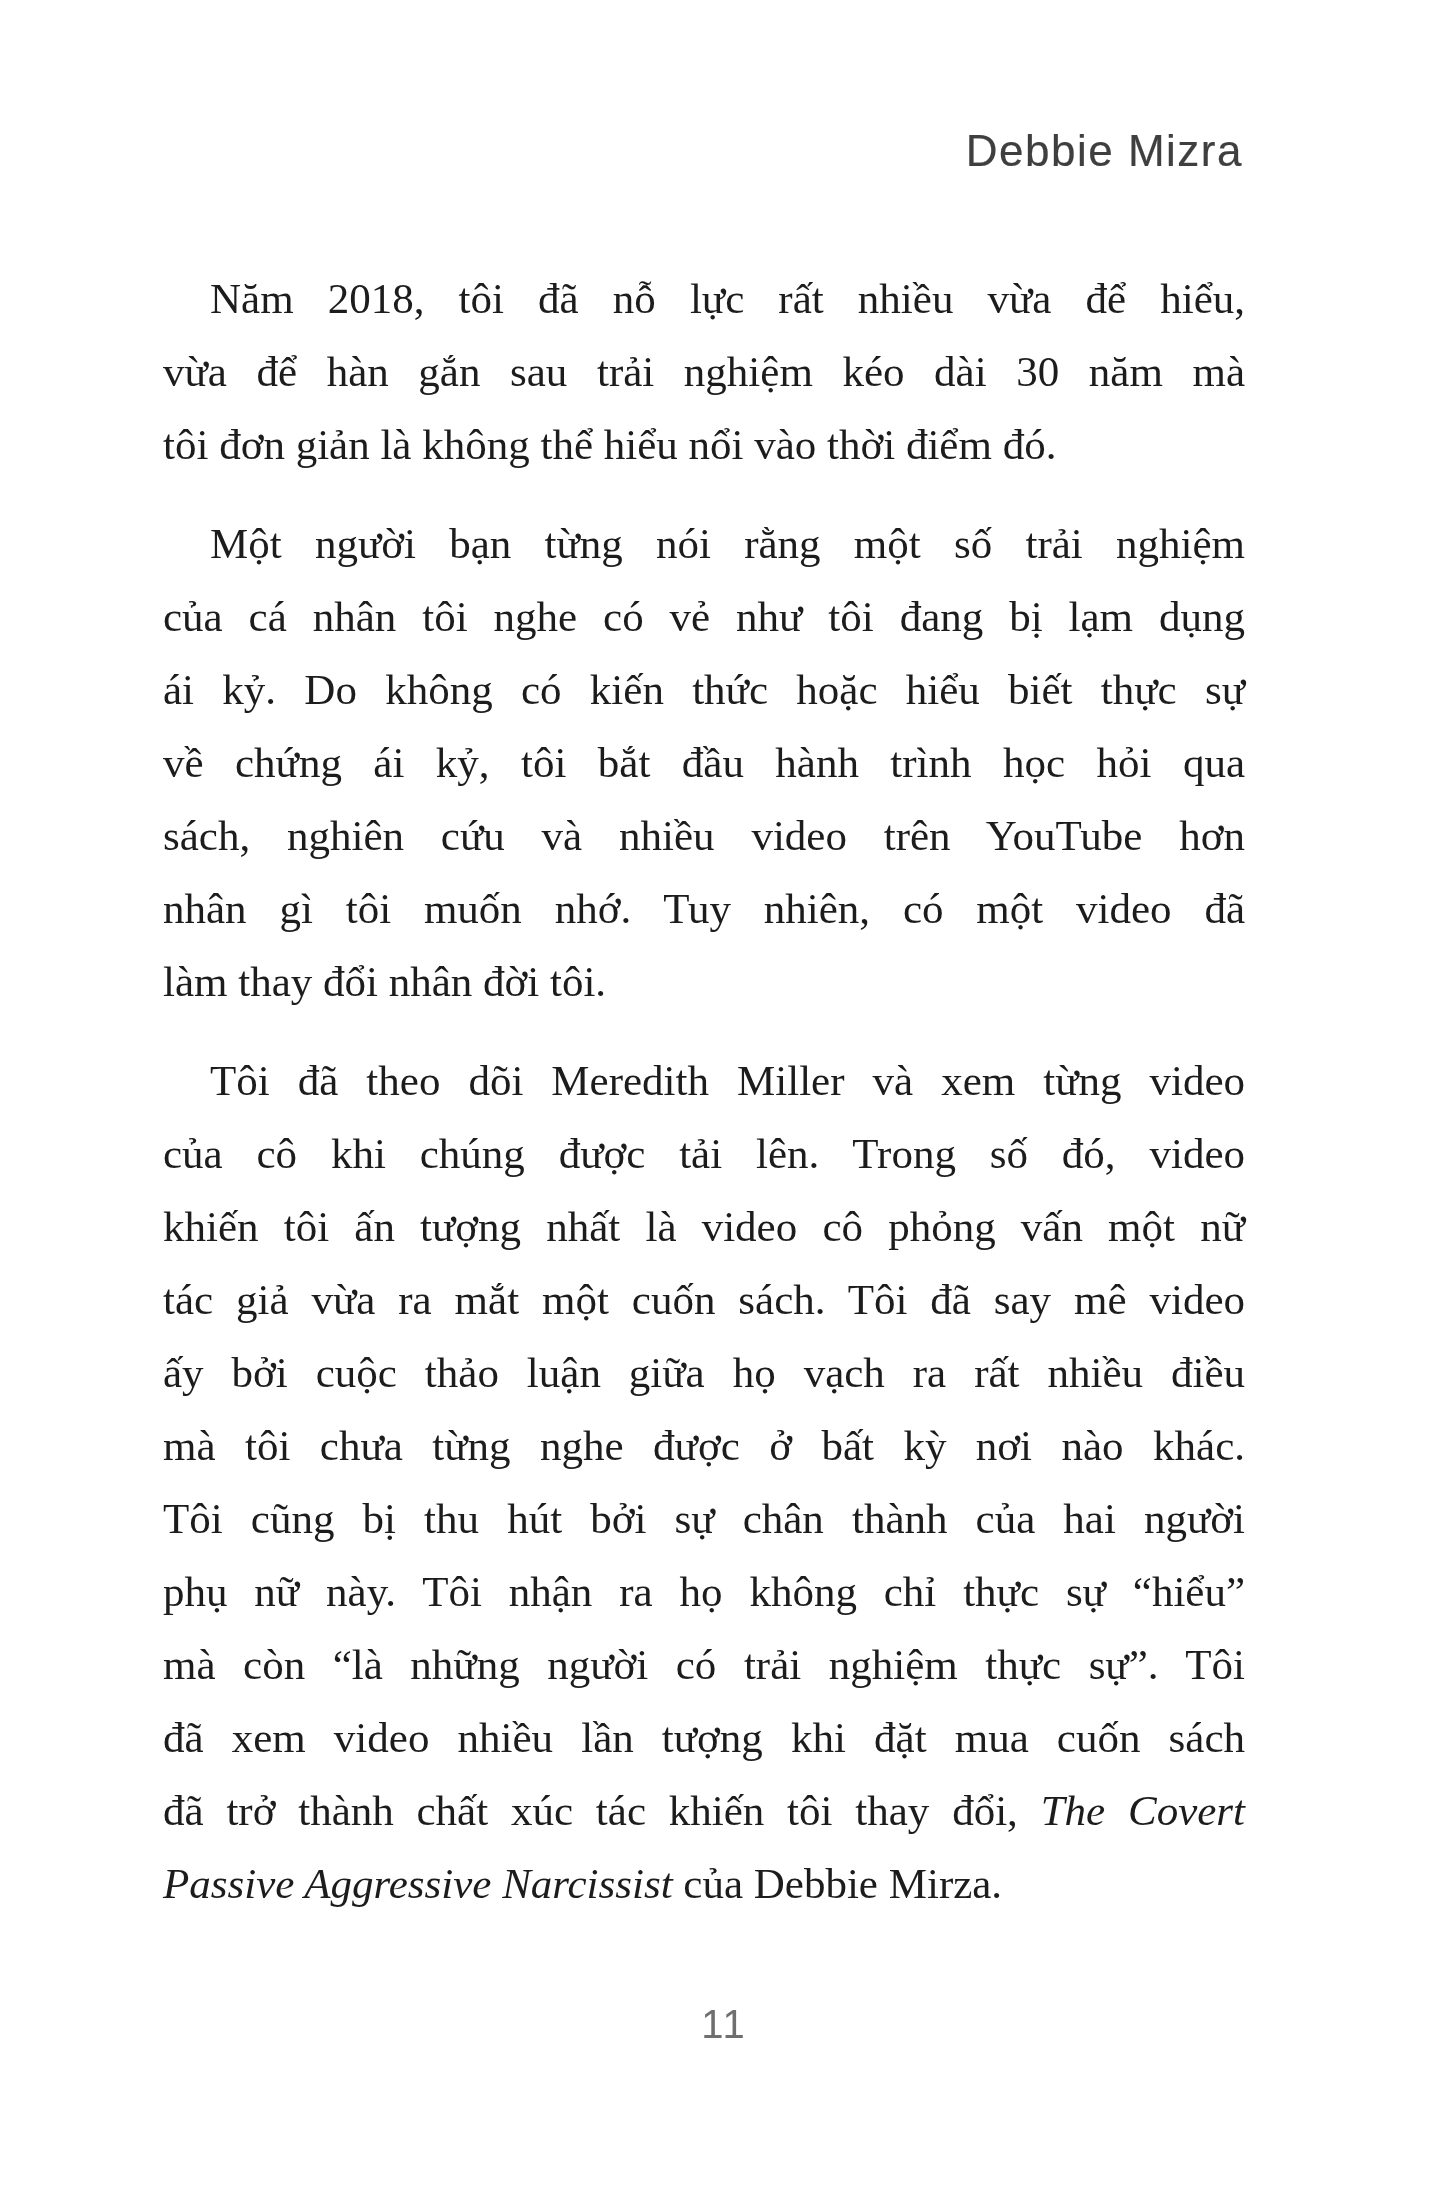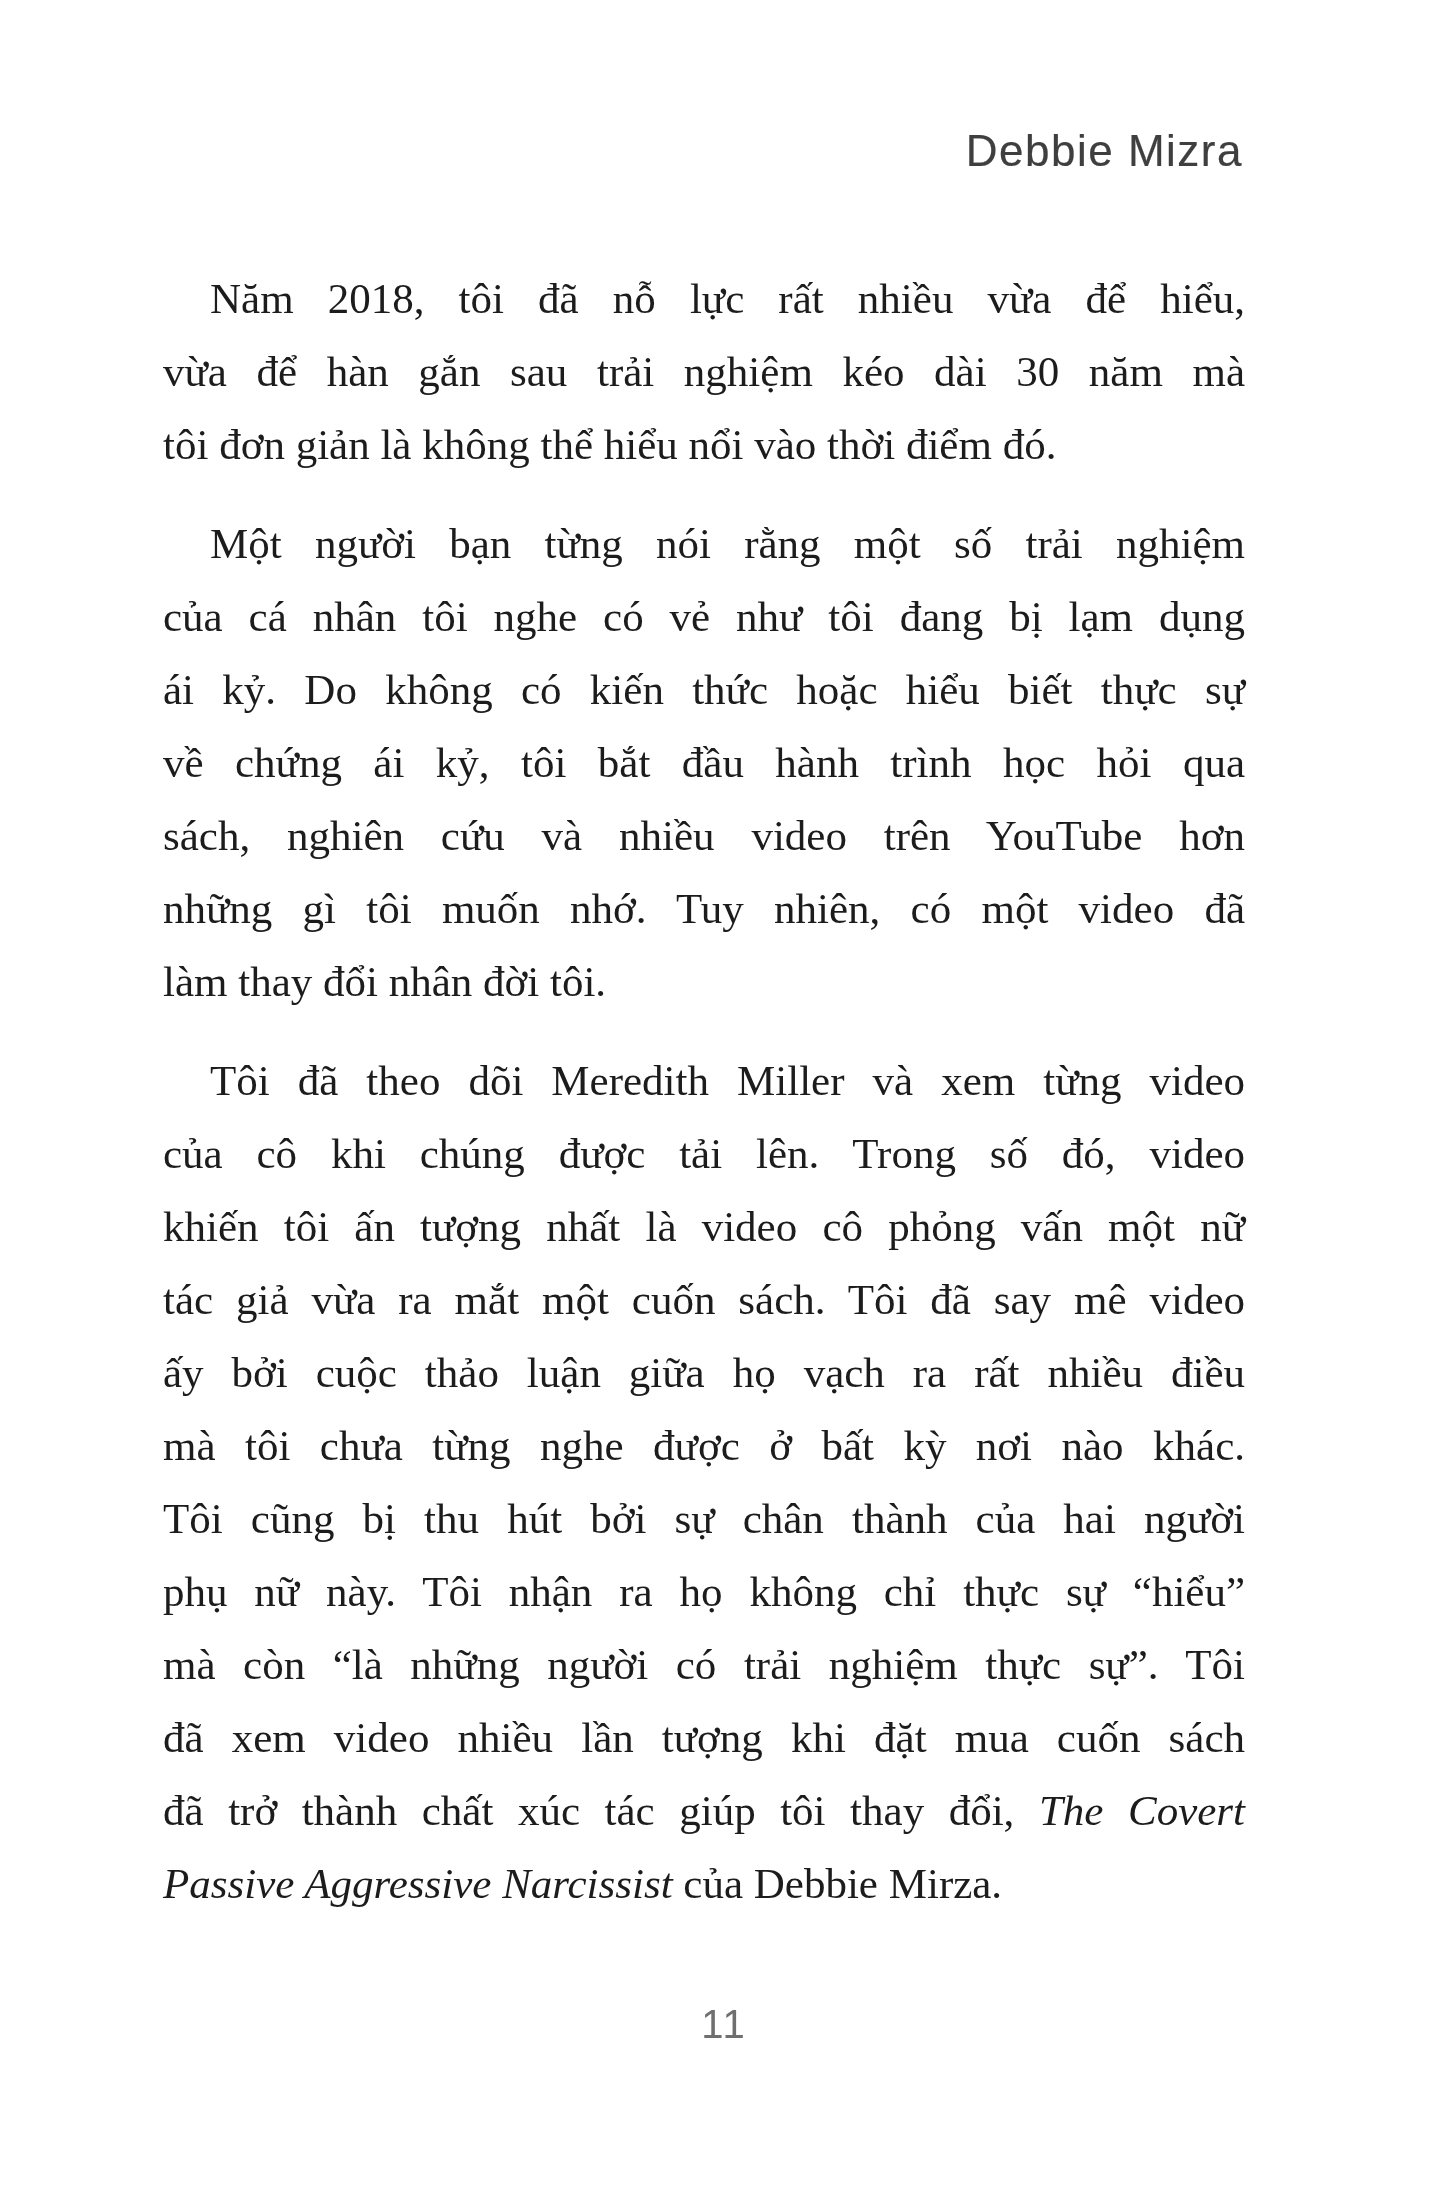--- a/index.html
+++ b/index.html
@@ -65,33 +65,33 @@
         <div class="line first"><span>Năm 2018, tôi đã nỗ lực rất nhiều vừa để hiểu,</span></div>
         <div class="line"><span>vừa để hàn gắn sau trải nghiệm kéo dài 30 năm mà</span></div>
         <div class="line last"><span>tôi đơn giản là không thể hiểu nổi vào thời điểm đó.</span></div>
       </div>
       <div class="paragraph">
         <div class="line first"><span>Một người bạn từng nói rằng một số trải nghiệm</span></div>
         <div class="line"><span>của cá nhân tôi nghe có vẻ như tôi đang bị lạm dụng</span></div>
         <div class="line"><span>ái kỷ. Do không có kiến thức hoặc hiểu biết thực sự</span></div>
         <div class="line"><span>về chứng ái kỷ, tôi bắt đầu hành trình học hỏi qua</span></div>
         <div class="line"><span>sách, nghiên cứu và nhiều video trên YouTube hơn</span></div>
-        <div class="line"><span>những gì tôi muốn nhớ. Tuy nhiên, có một video đã</span></div>
+        <div class="line"><span>nhân gì tôi muốn nhớ. Tuy nhiên, có một video đã</span></div>
         <div class="line last"><span>làm thay đổi nhân đời tôi.</span></div>
       </div>
       <div class="paragraph">
         <div class="line first"><span>Tôi đã theo dõi Meredith Miller và xem từng video</span></div>
         <div class="line"><span>của cô khi chúng được tải lên. Trong số đó, video</span></div>
         <div class="line"><span>khiến tôi ấn tượng nhất là video cô phỏng vấn một nữ</span></div>
         <div class="line"><span>tác giả vừa ra mắt một cuốn sách. Tôi đã say mê video</span></div>
         <div class="line"><span>ấy bởi cuộc thảo luận giữa họ vạch ra rất nhiều điều</span></div>
         <div class="line"><span>mà tôi chưa từng nghe được ở bất kỳ nơi nào khác.</span></div>
         <div class="line"><span>Tôi cũng bị thu hút bởi sự chân thành của hai người</span></div>
         <div class="line"><span>phụ nữ này. Tôi nhận ra họ không chỉ thực sự “hiểu”</span></div>
         <div class="line"><span>mà còn “là những người có trải nghiệm thực sự”. Tôi</span></div>
         <div class="line"><span>đã xem video nhiều lần tượng khi đặt mua cuốn sách</span></div>
-        <div class="line"><span>đã trở thành chất xúc tác giúp tôi thay đổi, </span><i>The Covert</i></div>
+        <div class="line"><span>đã trở thành chất xúc tác khiến tôi thay đổi, </span><i>The Covert</i></div>
         <div class="line last"><i>Passive Aggressive Narcissist</i><span> của Debbie Mirza.</span></div>
       </div>
     </div>
 
   <div class="page-number">11</div>
 </div>
 
 </body></html>

